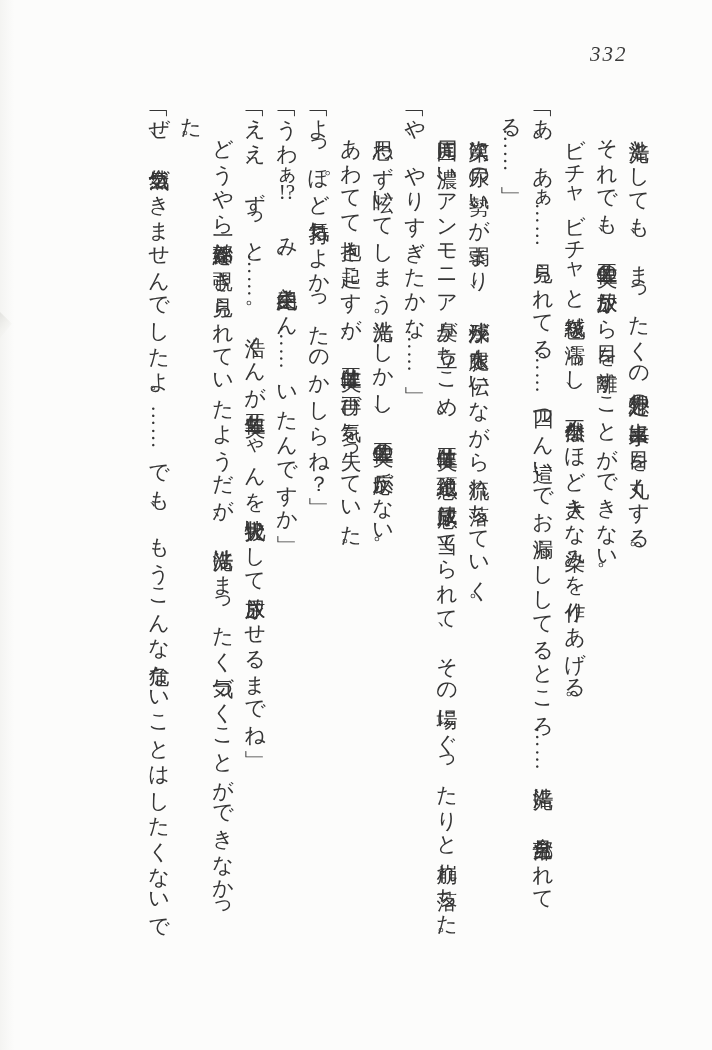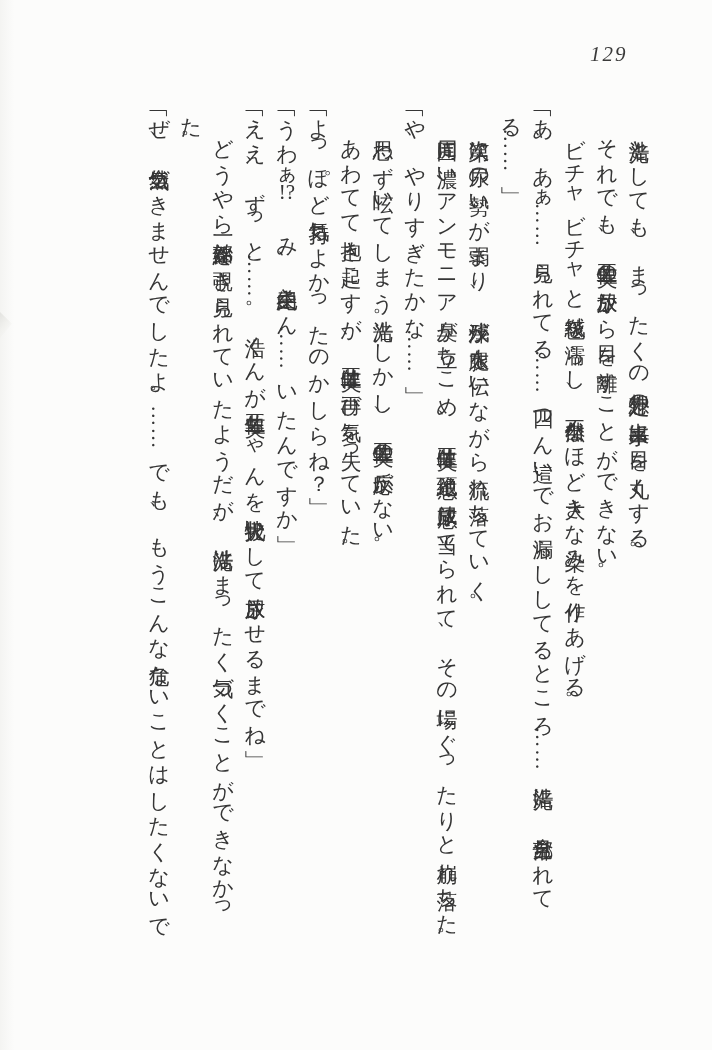--- a/index.html
+++ b/index.html
@@ -62,21 +62,21 @@
     height: 26px;
     background: linear-gradient(125deg, #e3e3e0 0%, #f1f1ee 45%, rgba(252,252,251,0) 75%);
     clip-path: polygon(0 0, 100% 45%, 0 100%);
   }
 </style>
 </head>
 <body>
 
 <div class="book-page">
 
-  <div class="page-number">129</div>
+  <div class="page-number">332</div>
 
   <div class="scan-artifact"></div>
 
   <div class="text-block">
     <p class="para narration">浩光としても、まったくの想定外の出来事に目を丸くする。</p>
     <p class="para narration">それでも、亜佐美の放尿から目を離すことができない。</p>
     <p class="para narration">ビチャビチャと絨毯を濡らし、不自然なほど大きな染みを作りあげる。</p>
     <p class="para dialogue">「あ、あぁ……見られてる……四つん這いでお漏らししてるところ……浩光に、全部見られてる……」</p>
     <p class="para narration">次第に尿の勢いが弱まり、残滓が太腿を伝いながら流れ落ちていく。</p>
     <p class="para narration">周囲に濃いアンモニア臭が立ちこめ、亜佐美は絶頂感と放尿感に当てられて、その場にぐったりと崩れ落ちた。</p>

